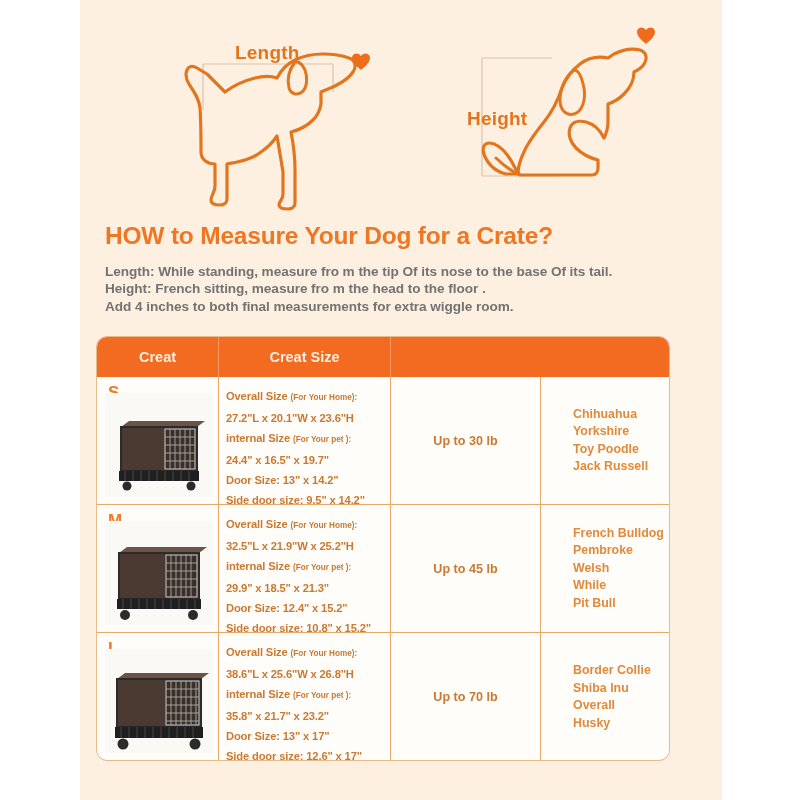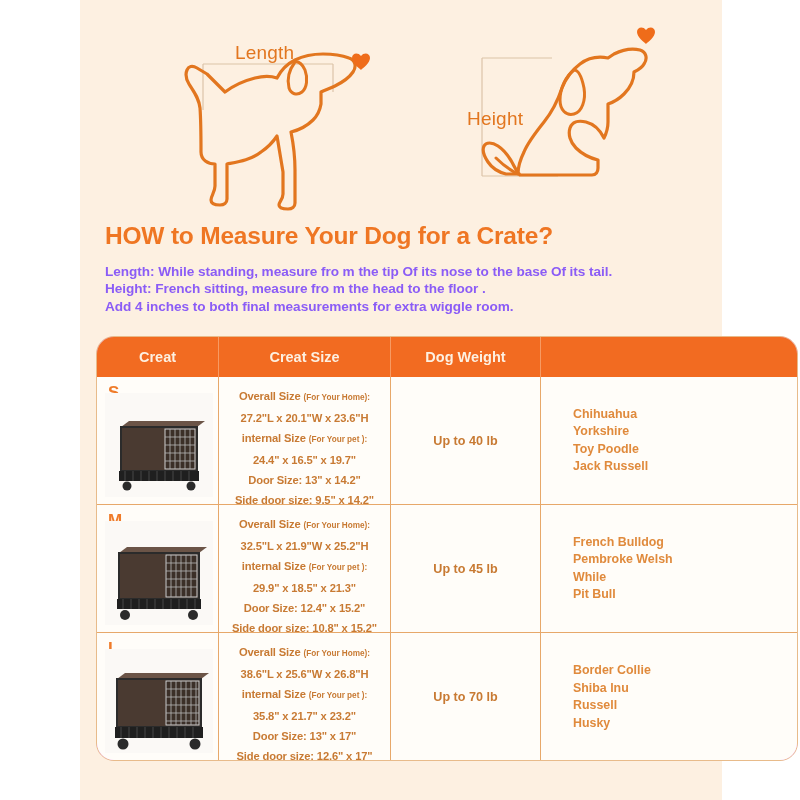--- a/index.html
+++ b/index.html
@@ -26,55 +26,55 @@
     position: absolute;
     top: 0; height: 215px;
   }
   .illus-left  { left: 95px;  width: 250px; }
   .illus-right { left: 360px; width: 250px; }
   .illus svg { display: block; width: 100%; height: 100%; }
 
   .dim-label {
     position: absolute;
     color: #e2761f;
-    font-weight: normal;
+    font-weight: bold;
     font-size: 19px;
     letter-spacing: .2px;
   }
   .dim-label-length { left: 155px; top: 42px; }
   .dim-label-height { left: 387px; top: 108px; }
 
   
   .headline {
     position: absolute;
     left: 25px; top: 222px;
     width: 600px;
     color: #ef7623;
     font-size: 24.5px;
     font-weight: bold;
     letter-spacing: -.2px;
   }
   .subcopy {
     position: absolute;
     left: 25px; top: 263px;
     width: 605px;
-    color: #8b5cf6;
+    color: #737373;
     font-size: 13.6px;
     font-weight: bold;
     line-height: 17.3px;
     letter-spacing: -.05px;
   }
   .subcopy div { white-space: nowrap; }
 
   
   .table {
     position: absolute;
     left: 16px; top: 336px;
-    width: 702px; height: 425px;
-    border-radius: 18px;
+    width: 574px; height: 425px;
+    border-radius: 11px;
     border: 1px solid #e8bb8a;
     background: #f0abfc;
     overflow: hidden;
   }
   .thead {
     display: flex;
     height: 40px;
     background: #f26b21;
     border-radius: 10px 10px 0 0;
   }
@@ -84,21 +84,21 @@
     justify-content: center;
     color: #fdf0e1;
     font-size: 14.5px;
     font-weight: bold;
     border-right: 1px solid #f79a63;
     height: 100%;
   }
   .thead .th:last-child { border-right: none; margin-top: 45px; }
 
   .c1 { width: 122px; flex: none; }
-  .c2 { width: 172px; flex: none; text-align: center; }
+  .c2 { width: 172px; flex: none; }
   .c3 { width: 150px; flex: none; }
   .c4 { flex: 1 1 auto; }
 
   .trow {
     display: flex;
     height: 128px;
     border-bottom: 1px solid #e7a86a;
   }
   .trow:last-child { border-bottom: none; }
   .trow .td {
@@ -247,21 +247,20 @@
     <div>Length: While standing, measure fro m the tip Of its nose to the base Of its tail.</div>
     <div>Height: French sitting, measure fro m the head to the floor .</div>
     <div>Add 4 inches to both final measurements for extra wiggle room.</div>
   </div>
 
   <div class="table">
 
     <div class="thead">
       <div class="th c1">Creat</div>
       <div class="th c2">Creat Size</div>
-      <div class="th c3">Dog Weight</div>
       <div class="th c4">Dog Breeds</div>
     </div>
 
     <div class="trow">
       <div class="td c1">
         <span class="size-letter">S</span>
         <span class="crate-img">
           <svg viewBox="0 0 108 104">
             <rect x="0" y="0" width="108" height="104" fill="#fbf9f6"></rect>
             <polygon points="16,34 92,34 100,28 24,28" fill="#6b5447"></polygon>
@@ -308,21 +307,21 @@
           <div>27.2"L x 20.1"W x 23.6"H</div>
           <div>
             <span>internal Size</span>
             <span class="tiny">(For Your pet ):</span>
           </div>
           <div>24.4" x 16.5" x 19.7"</div>
           <div>Door Size: 13" x 14.2"</div>
           <div>Side door size: 9.5" x 14.2"</div>
         </div>
       </div>
-      <div class="td c3 weight">Up to 40 lb</div>
+      <div class="td c3 weight">Up to 30 lb</div>
       <div class="td c4 breeds">
         <div>
           <div>Chihuahua</div>
           <div>Yorkshire</div>
           <div>Toy Poodle</div>
           <div>Jack Russell</div>
         </div>
       </div>
     </div>
 
@@ -449,20 +448,20 @@
           <div>35.8" x 21.7" x 23.2"</div>
           <div>Door Size: 13" x 17"</div>
           <div>Side door size: 12.6" x 17"</div>
         </div>
       </div>
       <div class="td c3 weight">Up to 70 lb</div>
       <div class="td c4 breeds">
         <div>
           <div>Border Collie</div>
           <div>Shiba lnu</div>
-          <div>Russell</div>
+          <div>Overall</div>
           <div>Husky</div>
         </div>
       </div>
     </div>
 
   </div>
 </div>
 
 </body></html>

